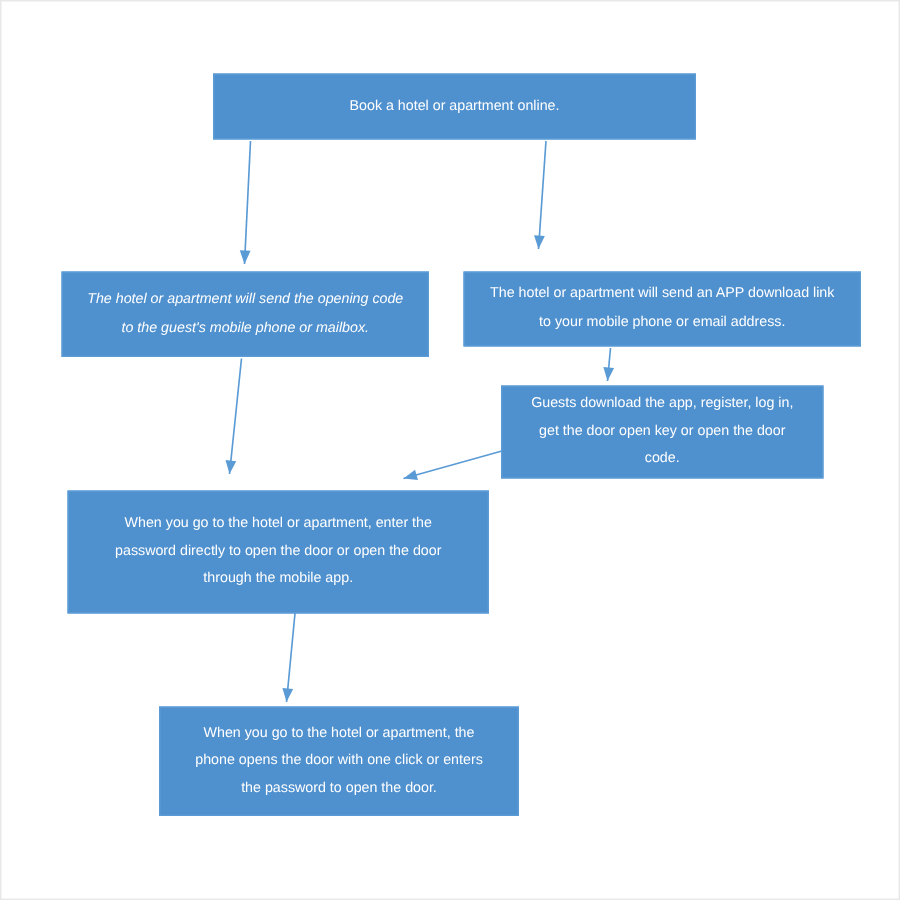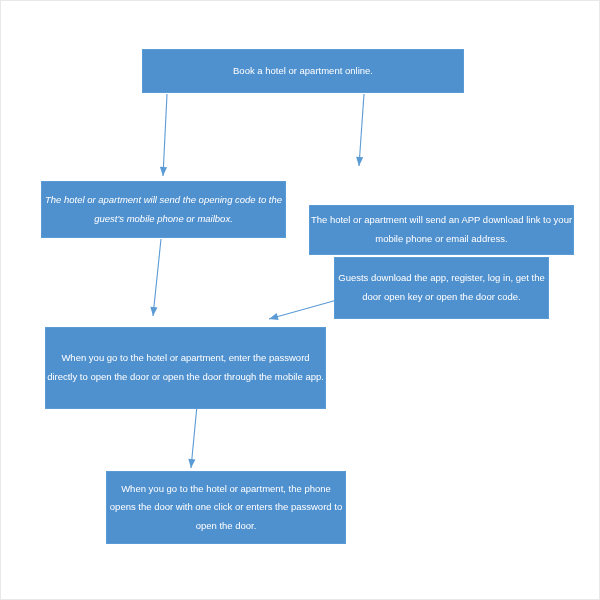--- a/index.html
+++ b/index.html
@@ -32,21 +32,21 @@
     box-sizing: border-box;
     background: #4f90ce;
     border: 1px solid #5b9bd5;
     color: #ffffff;
     font-size: 9.5px;
     line-height: 1.95;
     text-align: center;
     display: flex;
     align-items: center;
     justify-content: center;
-    padding: 2px 0;
+    padding: 2px 16px;
   }
   .node .node-text {
     display: block;
     width: 100%;
   }
 </style>
 </head>
 <body>
 
 <div id="canvas">
@@ -79,21 +79,21 @@
     </svg>
 
   <div class="node" style="left: 141px; top: 48px; width: 322px; height: 44px; background: rgb(79, 144, 206); border-color: rgb(91, 155, 213); color: rgb(255, 255, 255);">
     <span class="node-text">Book a hotel or apartment online.</span>
   </div>
 
   <div class="node" style="left: 40px; top: 180px; width: 245px; height: 57px; background: rgb(79, 144, 206); border-color: rgb(91, 155, 213); color: rgb(255, 255, 255); font-style: italic;">
     <span class="node-text">The hotel or apartment will send the opening code to the guest's mobile phone or mailbox.</span>
   </div>
 
-  <div class="node" style="left: 308px; top: 180px; width: 265px; height: 50px; background: rgb(79, 144, 206); border-color: rgb(91, 155, 213); color: rgb(255, 255, 255); margin-top: 24px;">
+  <div class="node" style="left: 308px; top: 180px; width: 265px; height: 50px; background: rgb(79, 144, 206); border-color: rgb(91, 155, 213); color: rgb(255, 255, 255);">
     <span class="node-text">The hotel or apartment will send an APP download link to your mobile phone or email address.</span>
   </div>
 
   <div class="node" style="left: 333px; top: 256px; width: 215px; height: 62px; background: rgb(79, 144, 206); border-color: rgb(91, 155, 213); color: rgb(255, 255, 255);">
     <span class="node-text">Guests download the app, register, log in, get the door open key or open the door code.</span>
   </div>
 
   <div class="node" style="left: 44px; top: 326px; width: 281px; height: 82px; background: rgb(79, 144, 206); border-color: rgb(91, 155, 213); color: rgb(255, 255, 255);">
     <span class="node-text">When you go to the hotel or apartment, enter the password directly to open the door or open the door through the mobile app.</span>
   </div>

